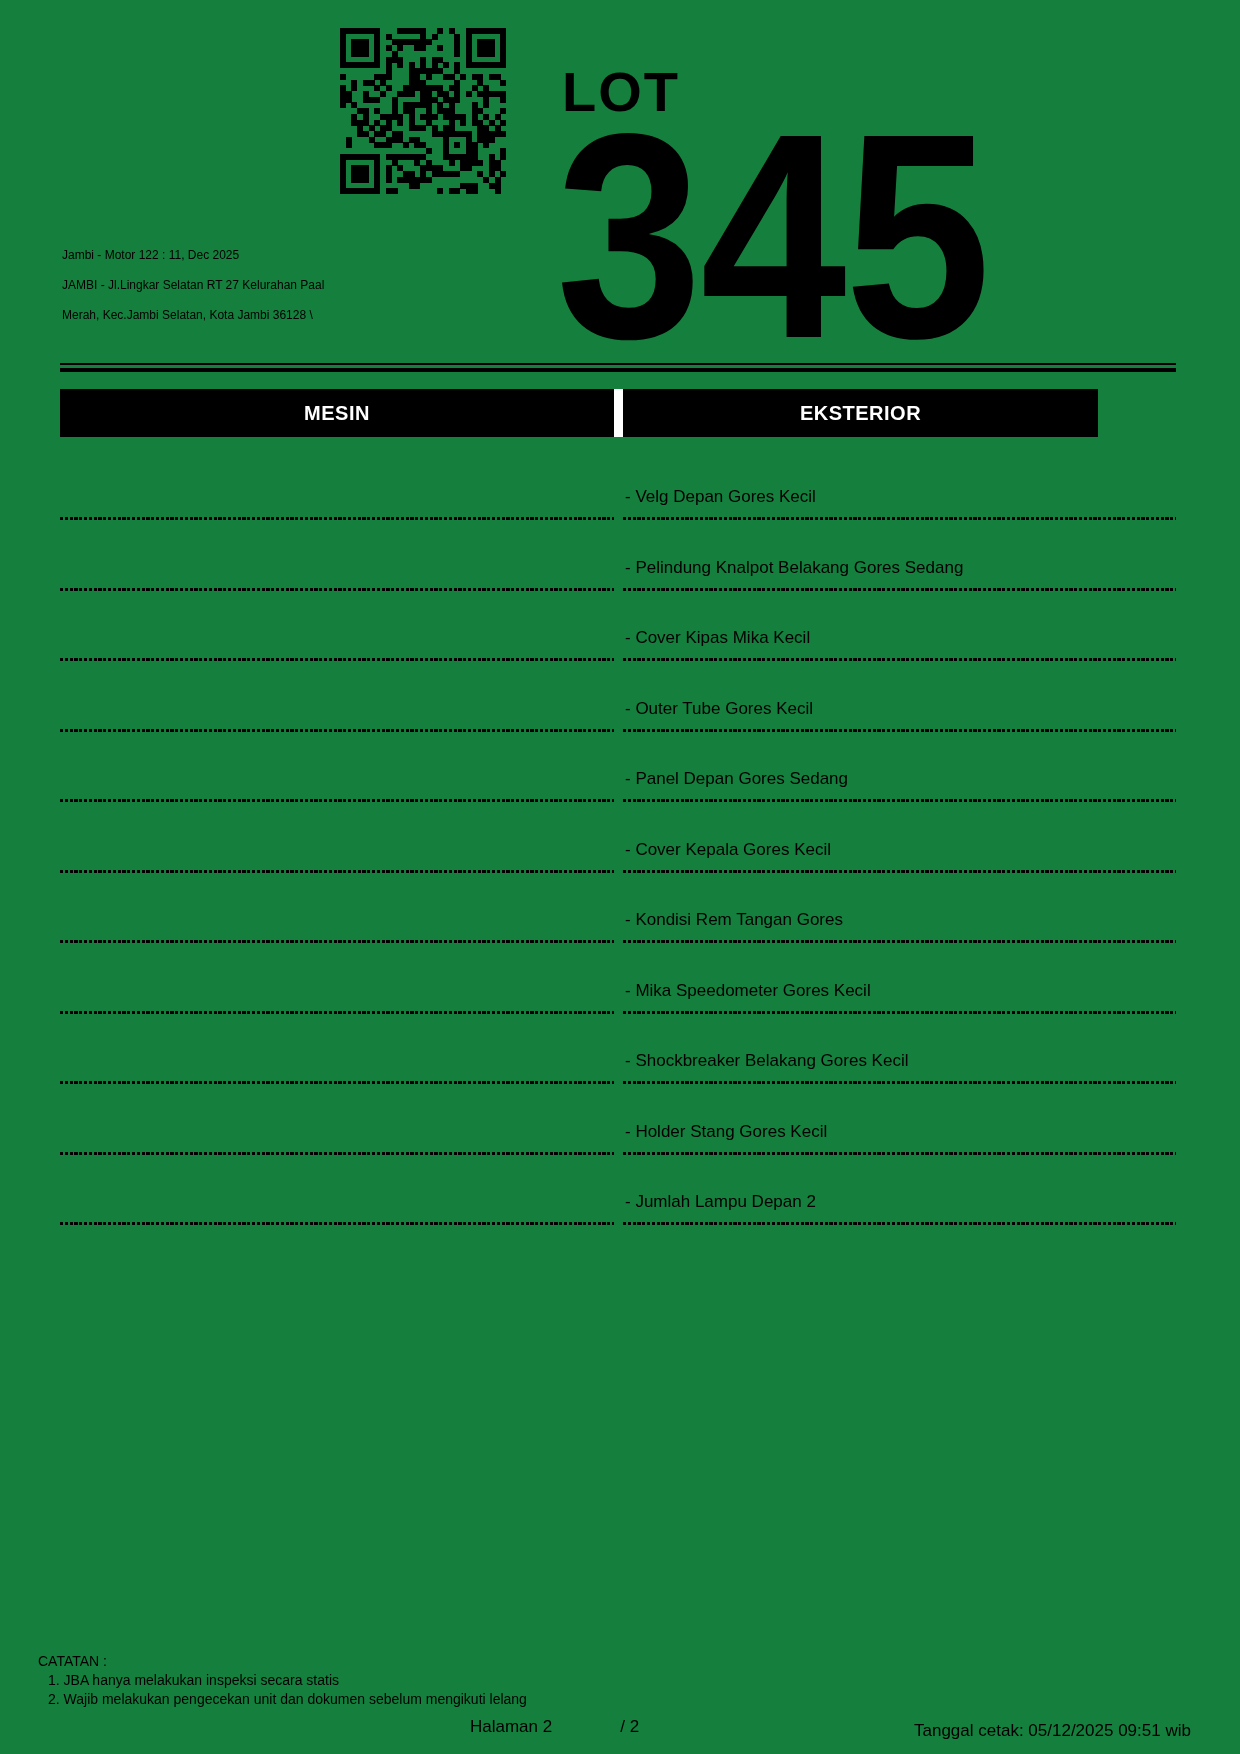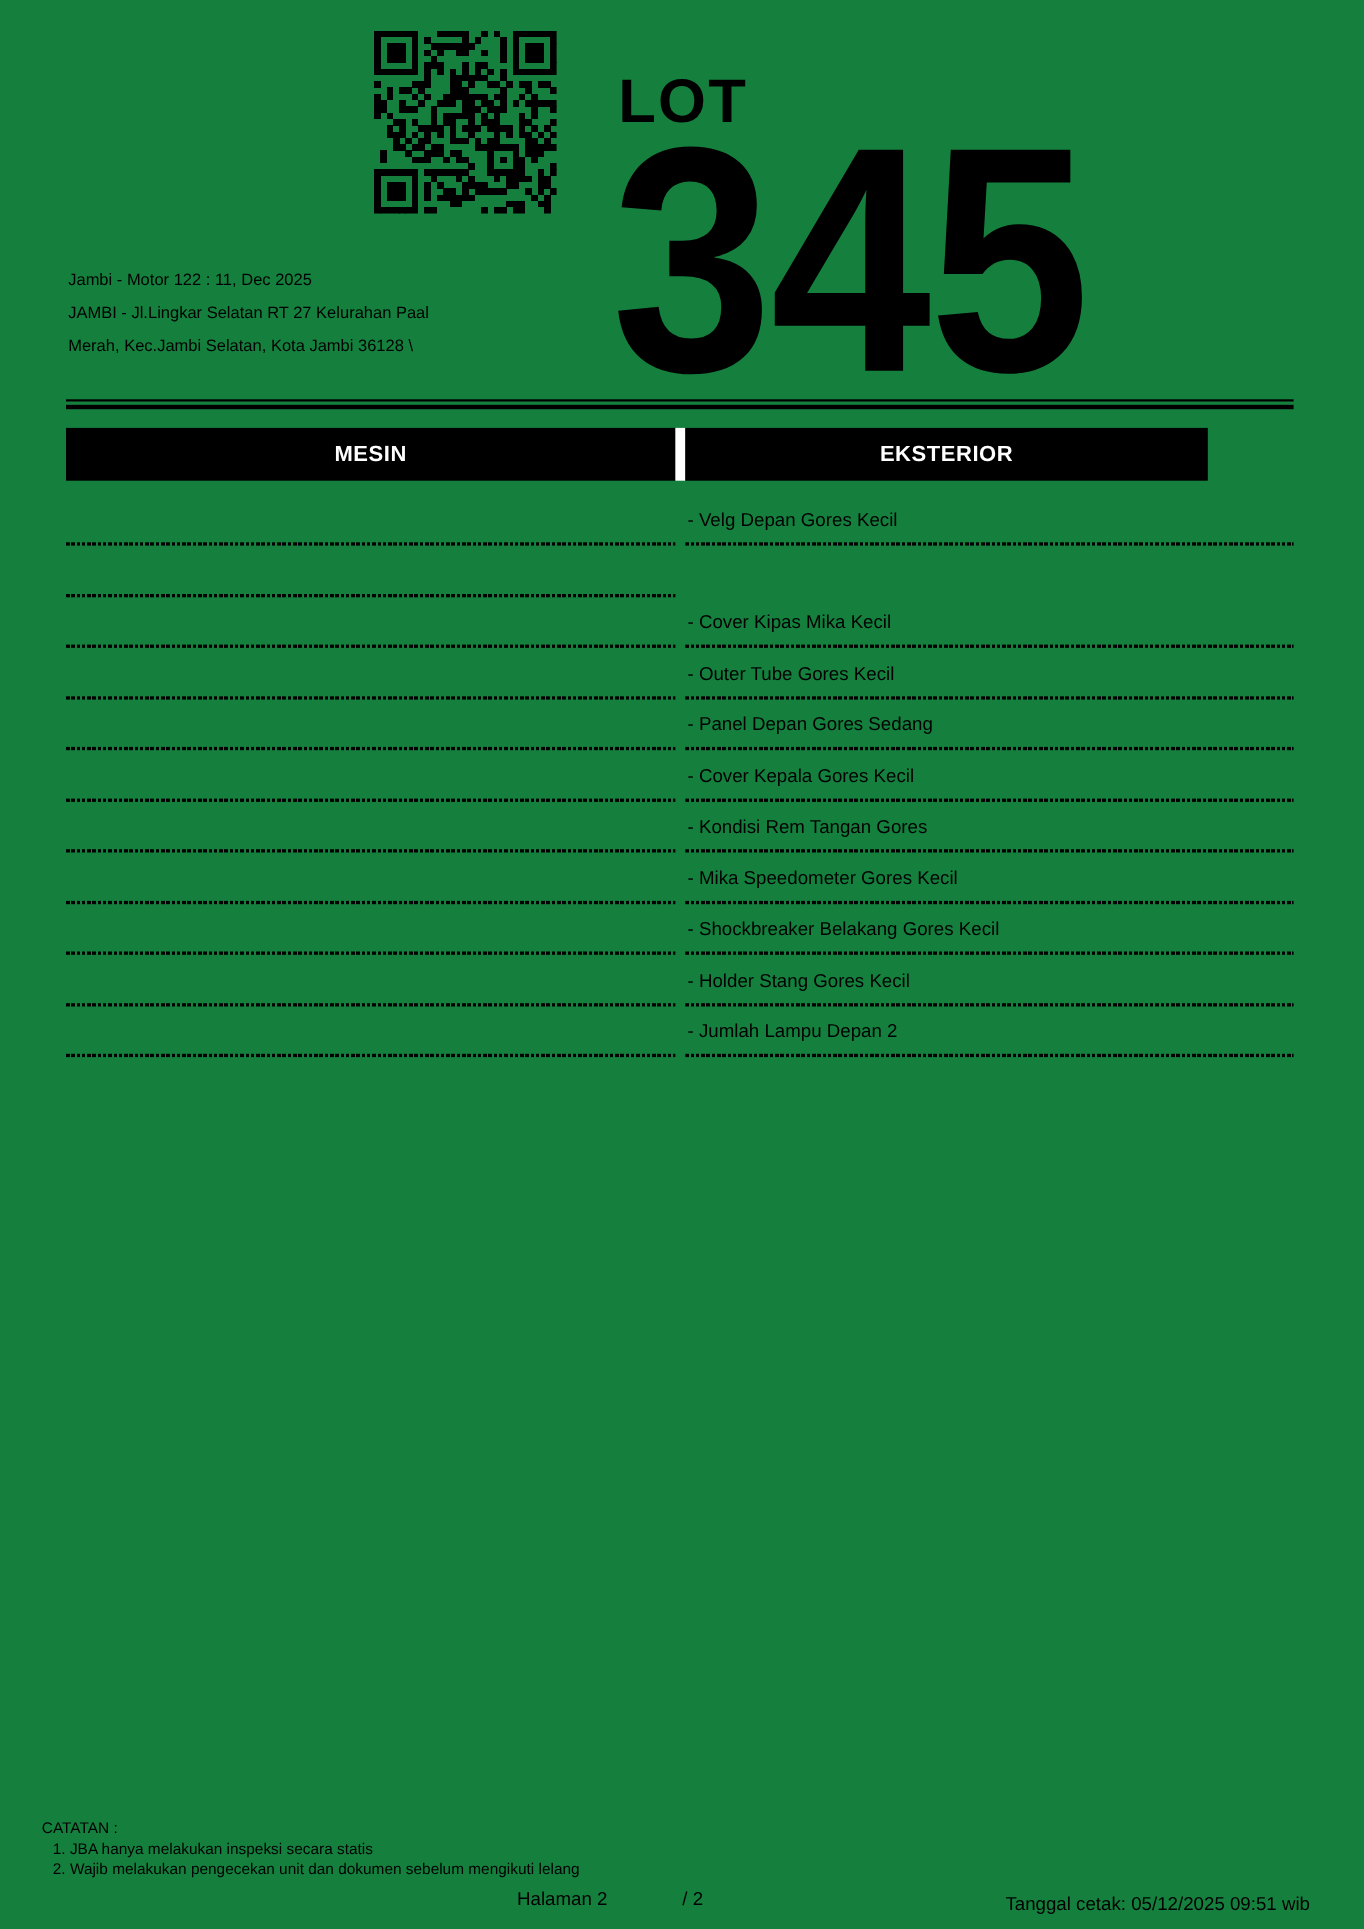--- a/index.html
+++ b/index.html
@@ -44,21 +44,21 @@
     transform: scaleX(0.9);
     transform-origin: 0 0;
     white-space: nowrap;
   }
 
   
   .venue {
     position: absolute;
     left: 62px;
     top: 240px;
-    font-size: 15px;
+    font-size: 12px;
     line-height: 30px;
     white-space: nowrap;
   }
 
   
   .double-rule {
     position: absolute;
     left: 60px;
     top: 363px;
     width: 1116px;
@@ -90,21 +90,21 @@
   .col-header.right { width: 475px; }
   .col-gap  { width: 9px; background: #fff; }
 
   
   .rows {
     position: absolute;
     left: 60px;
     top: 437px;
     width: 1116px;
   }
-  .row { display: flex; height: 46.5px; }
+  .row { display: flex; height: 46.5px; margin-top: 24px; }
   .row.first { height: 59px; }
   .cell { position: relative; }
   .cell.left  { width: 554px; }
   .cell-gap   { width: 9px; }
   .cell.right { width: 553px; }
   .cell-text {
     position: absolute;
     left: 2px;
     bottom: 13px;
     font-size: 17px;
@@ -593,20 +593,24 @@
           <span class="cell-text">- Velg Depan Gores Kecil</span>
           <div class="dotline"></div>
         </div>
     </div>
     <div class="row">
       <div class="cell left">
           <span class="cell-text"></span>
           <div class="dotline"></div>
         </div>
       <div class="cell-gap"></div>
+      <div class="cell right">
+          <span class="cell-text">- Pelindung Knalpot Belakang Gores Sedang</span>
+          <div class="dotline"></div>
+        </div>
     </div>
     <div class="row">
       <div class="cell left">
           <span class="cell-text"></span>
           <div class="dotline"></div>
         </div>
       <div class="cell-gap"></div>
       <div class="cell right">
           <span class="cell-text">- Cover Kipas Mika Kecil</span>
           <div class="dotline"></div>

